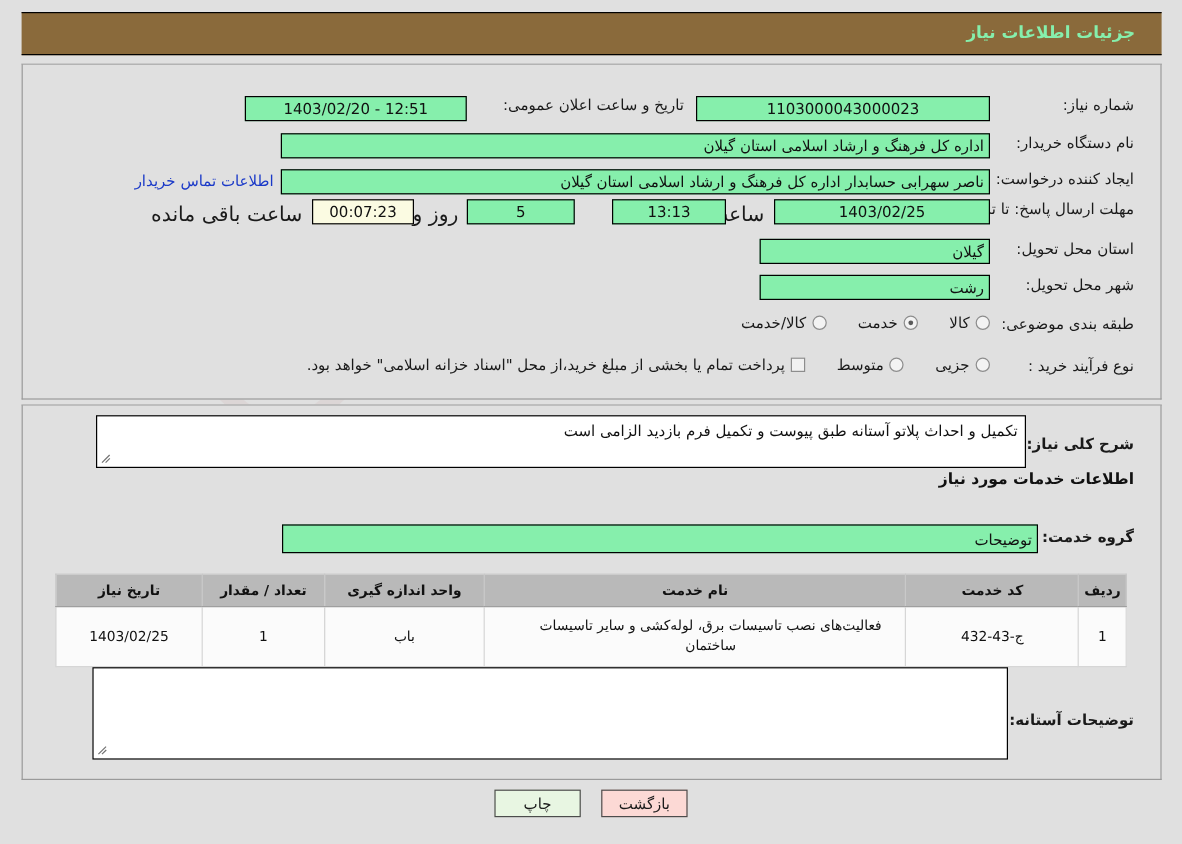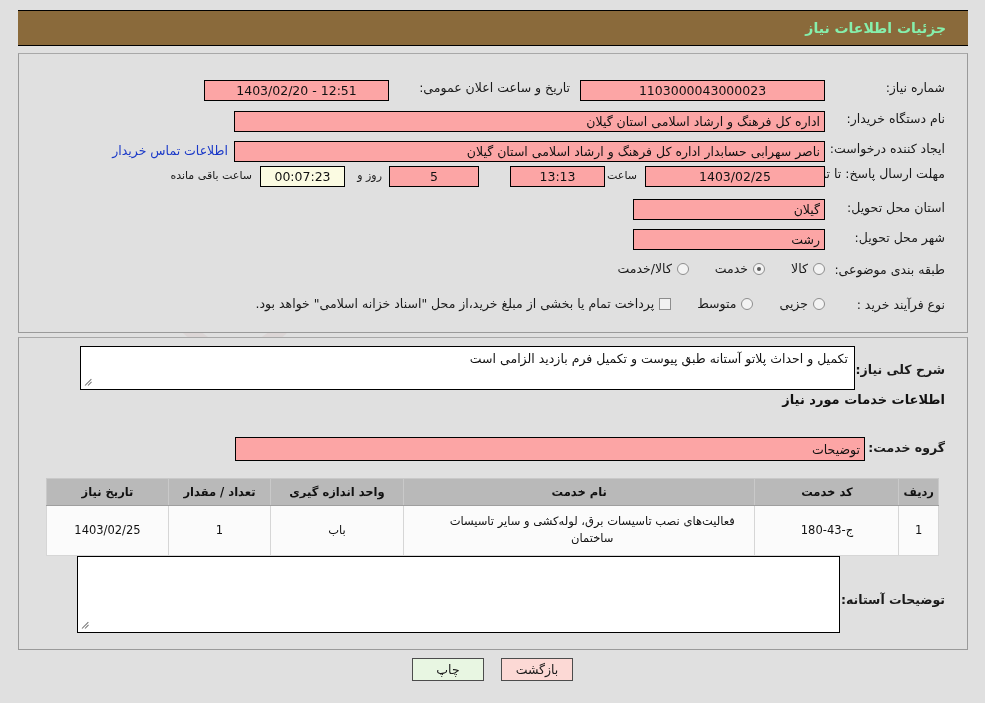--- a/index.html
+++ b/index.html
@@ -41,33 +41,33 @@
   #panel-top { top: 53px; height: 280px; }
   #panel-bottom { top: 337px; height: 313px; }
 
   
   .row { position: absolute; display: flex; align-items: center; }
   .lbl {
     font-size: 12.5px; color: #1a1a1a; text-align: center; white-space: nowrap;
   }
   .lbl.bold { font-weight: bold; }
   .fld {
-    background: #fca5a5; border: 1px solid #000000;
+    background: #86efac; border: 1px solid #000000;
     height: 21px; line-height: 19px;
     font-size: 12.5px; color: #111; padding: 0 4px;
     display: flex; align-items: center;
     overflow: hidden; white-space: nowrap;
   }
   .fld.center { justify-content: center; }
   .fld.right  { justify-content: flex-start; }
   .fld.yellow { background: #fbfbe2; }
 
   .link { color: #1a39c8; font-size: 12.5px; cursor: pointer; white-space: nowrap; }
 
-  .muted-txt { font-size: 11px; color: #1a1a1a; white-space: nowrap; }
+  .muted-txt { font-size: 17px; color: #1a1a1a; white-space: nowrap; }
 
   
   .radio {
     width: 12px; height: 12px; border-radius: 50%;
     border: 1px solid #8d8d8d; background: #f3f3f3;
     display: inline-block; position: relative; flex: none;
   }
   .radio.on::after {
     content: ""; position: absolute; left: 3px; top: 3px;
     width: 4px; height: 4px; border-radius: 50%; background: #5a5a5a;
@@ -248,21 +248,21 @@
           <th style="width:144px;">کد خدمت</th>
           <th>نام خدمت</th>
           <th style="width:133px;">واحد اندازه گیری</th>
           <th style="width:102px;">تعداد / مقدار</th>
           <th style="width:122px;">تاریخ نیاز</th>
         </tr>
       </thead>
       <tbody>
         <tr>
           <td>1</td>
-          <td>ج-43-180</td>
+          <td>ج-43-432</td>
           <td class="wrap">فعالیت‌های نصب تاسیسات برق، لوله‌کشی و سایر تاسیسات ساختمان</td>
           <td>باب</td>
           <td>1</td>
           <td>1403/02/25</td>
         </tr>
       </tbody>
     </table>
   </div>
 
   <div class="row" style="top:592px; right:40px; z-index:2;">

